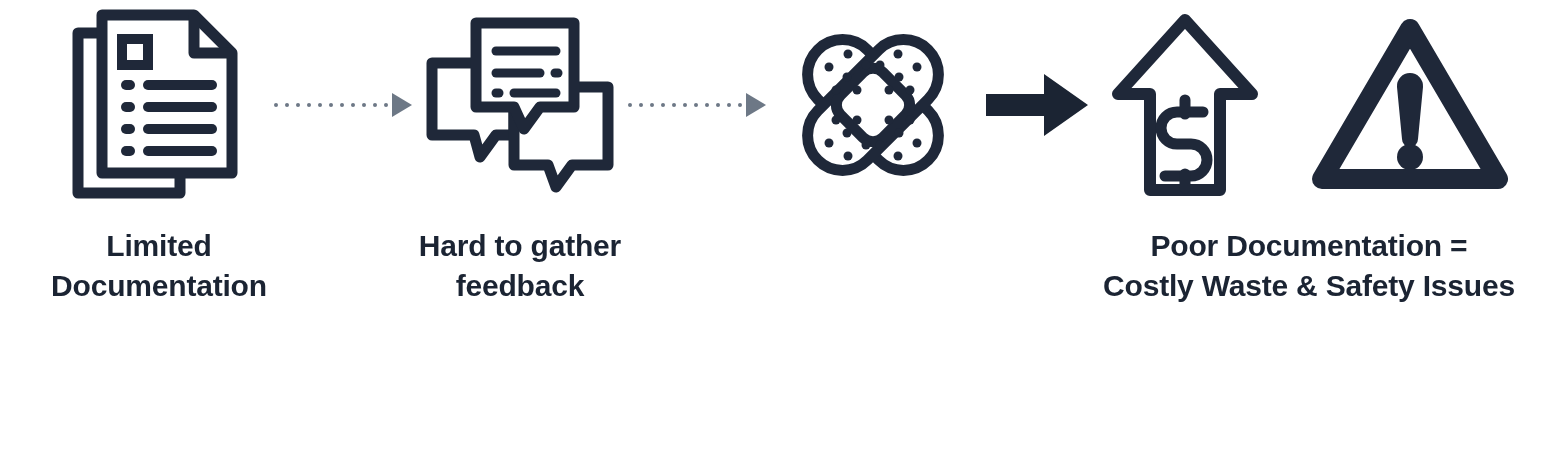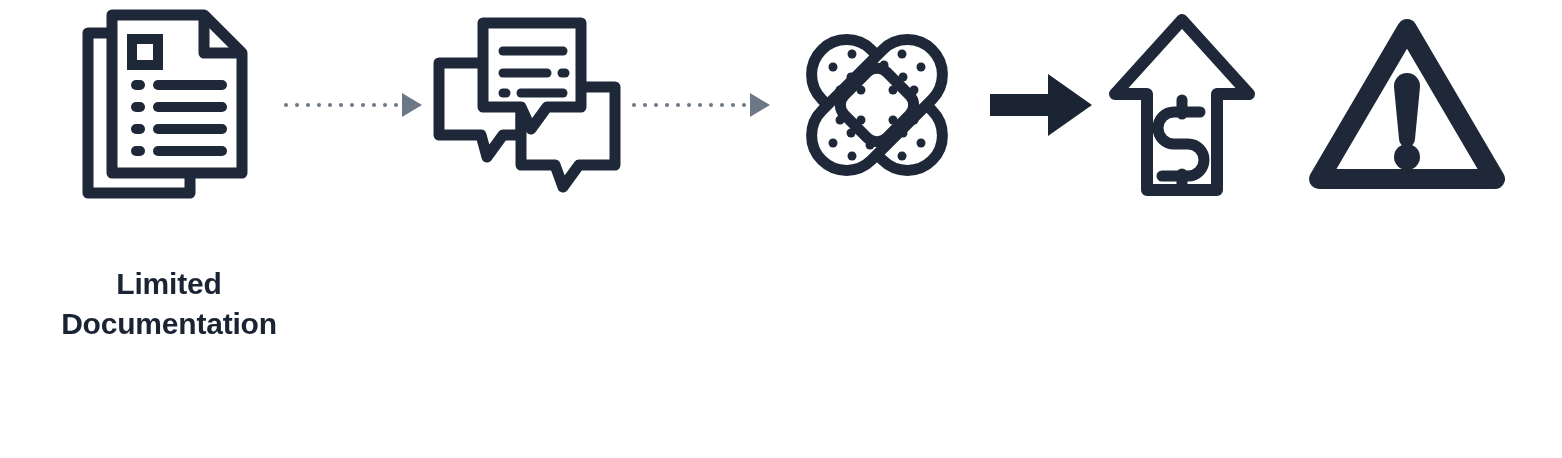--- a/index.html
+++ b/index.html
@@ -86,21 +86,21 @@
   .dot-head {
     width: 0;
     height: 0;
     margin-left: 4px;
     border-left: 20px solid #6d7886;
     border-top: 12px solid transparent;
     border-bottom: 12px solid transparent;
   }
 
   
-  .pad-left { padding-left: 18px; gap: 38px; }
+  .pad-left { padding-left: 18px; }
   .pad-right { padding-right: 14px; }
 </style>
 </head>
 <body>
 
 <div id="flow">
 
   <div class="stage pad-left">
     <div class="icon-row">
       <div class="icon-box">
@@ -163,20 +163,22 @@
           <g stroke="#1f2839" stroke-width="9" stroke-linecap="round">
             <line x1="74" y1="36" x2="134" y2="36"></line>
             <line x1="74" y1="58" x2="118" y2="58"></line>
             <line x1="133" y1="58" x2="136" y2="58"></line>
             <line x1="74" y1="78" x2="77" y2="78"></line>
             <line x1="92" y1="78" x2="134" y2="78"></line>
           </g>
         </svg>
       </div>
     </div>
+    <div class="stage-label">Hard to gather
+feedback</div>
   </div>
 
   <div class="connector dotted">
     <div class="dotted-line">
       <div class="dot-track">
         <span class="dot"></span>
         <span class="dot"></span>
         <span class="dot"></span>
         <span class="dot"></span>
         <span class="dot"></span>
@@ -259,15 +261,17 @@
       <div class="icon-box">
         <svg width="196" height="180" viewBox="0 0 196 180" fill="none">
           <path d="M98 14 L186 164 H10 Z" stroke="#1f2839" stroke-width="20" stroke-linejoin="round" fill="#ffffff"></path>
           <g fill="#1f2839">
             <path d="M98 58 a13 13 0 0 1 13 14 l-5 52 a8 8 0 0 1 -16 0 l-5 -52 a13 13 0 0 1 13 -14 Z"></path>
             <circle cx="98" cy="142" r="13"></circle>
           </g>
         </svg>
       </div>
     </div>
+    <div class="stage-label">Poor Documentation =
+Costly Waste &amp; Safety Issues</div>
   </div>
 
 </div>
 
 </body></html>

